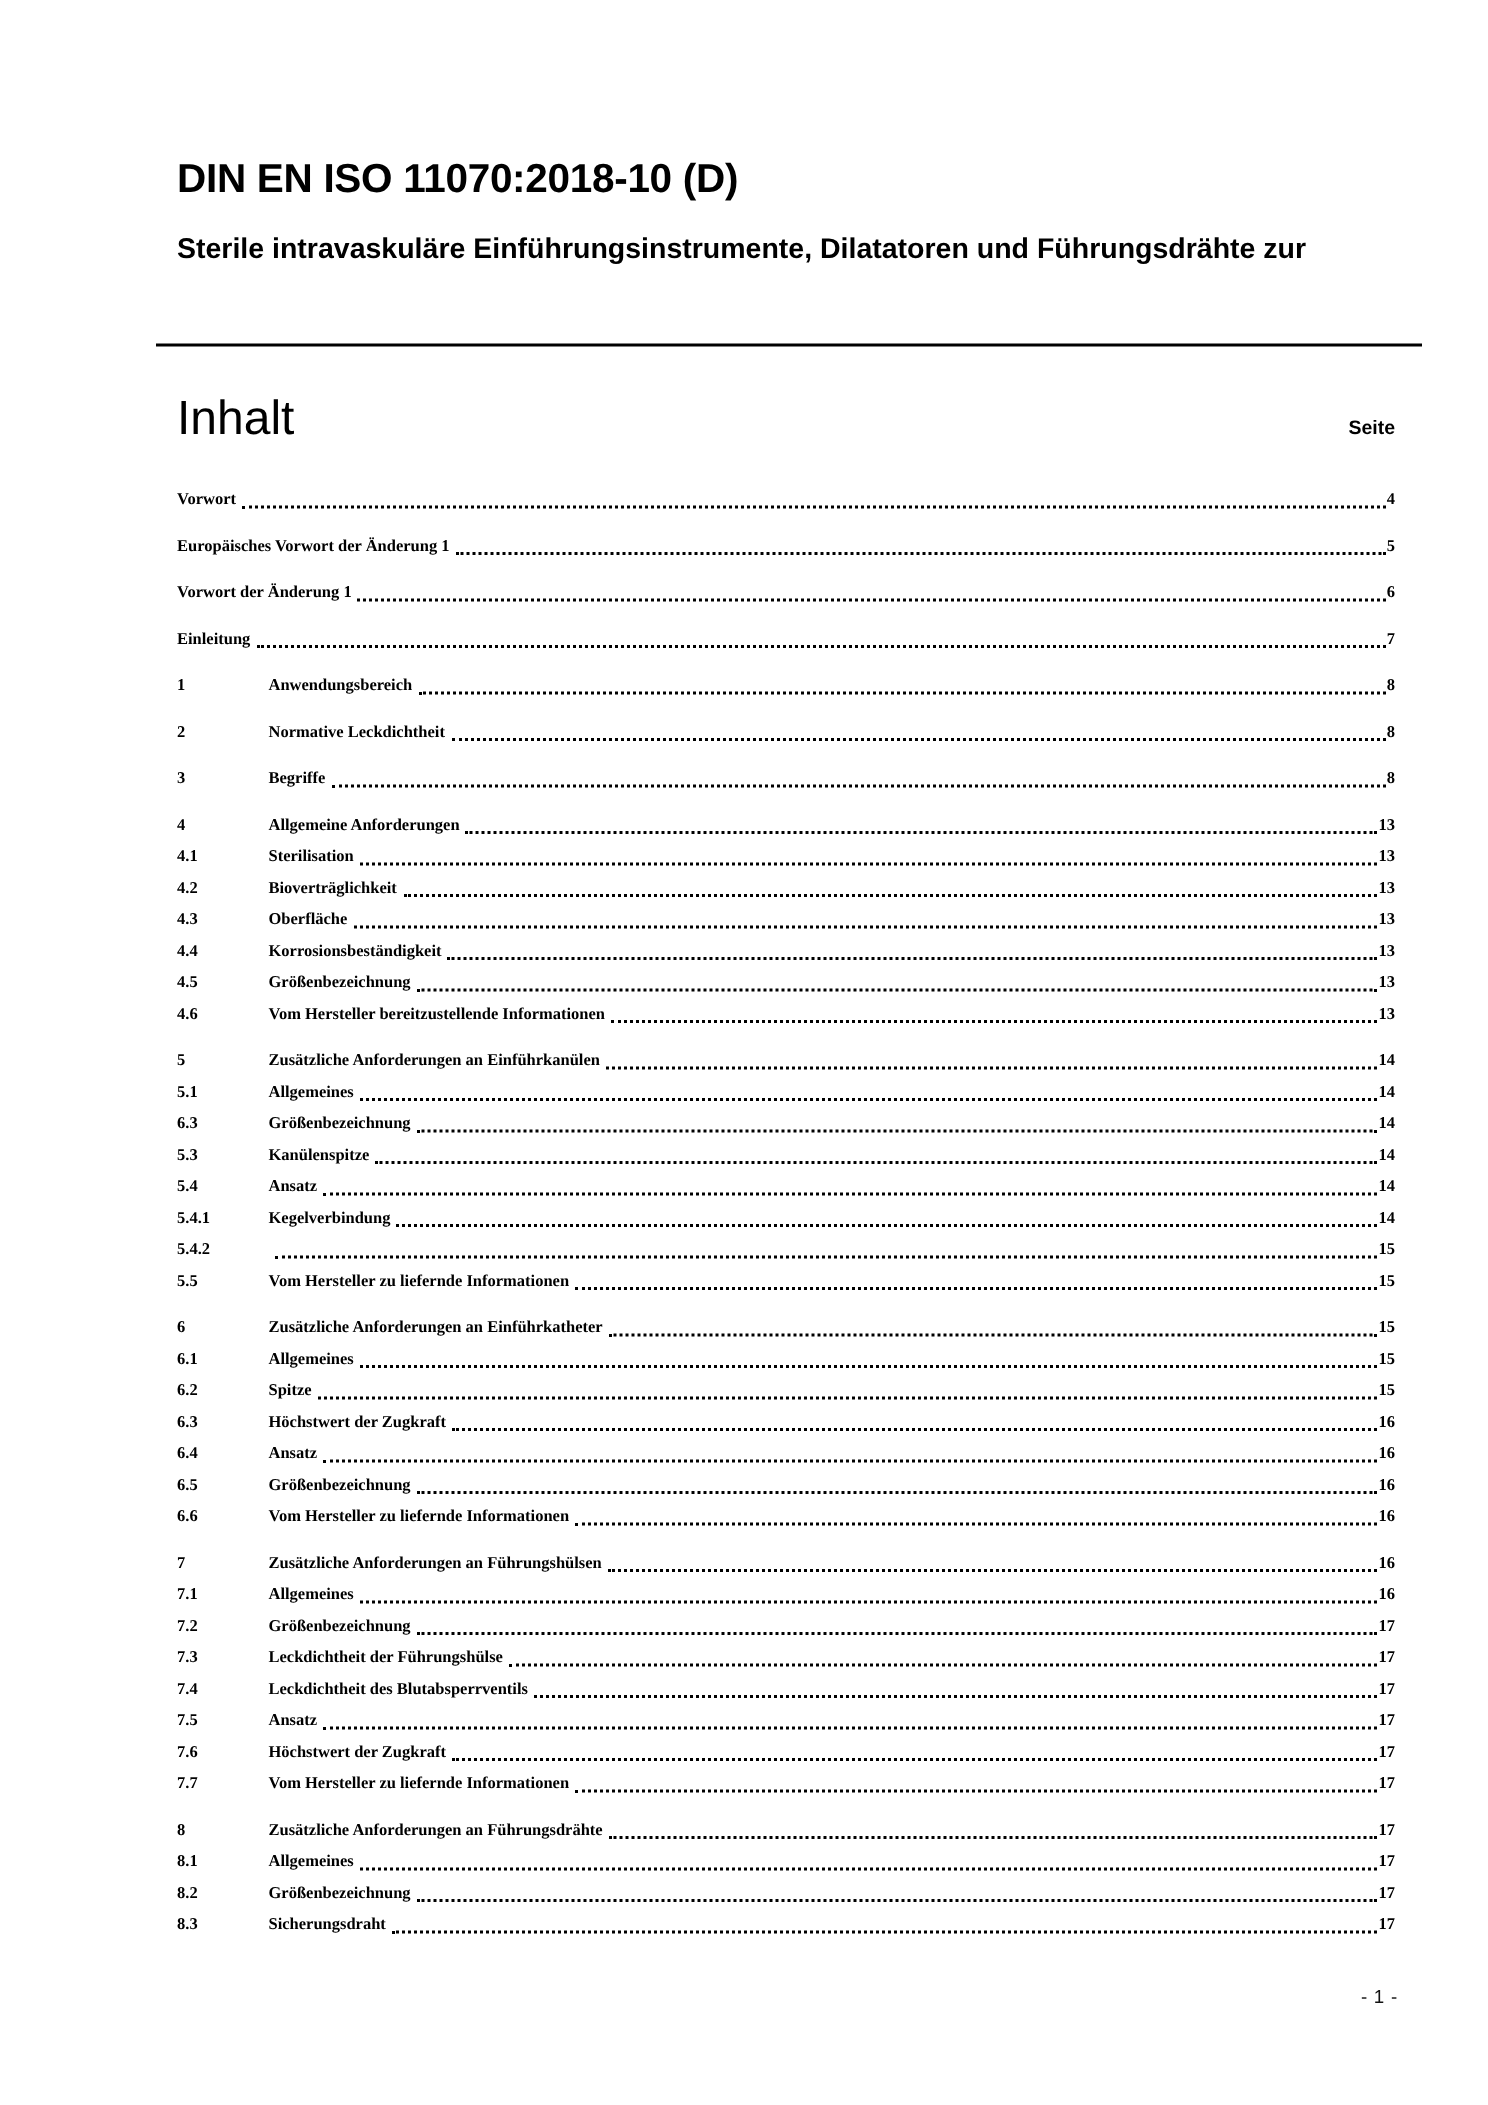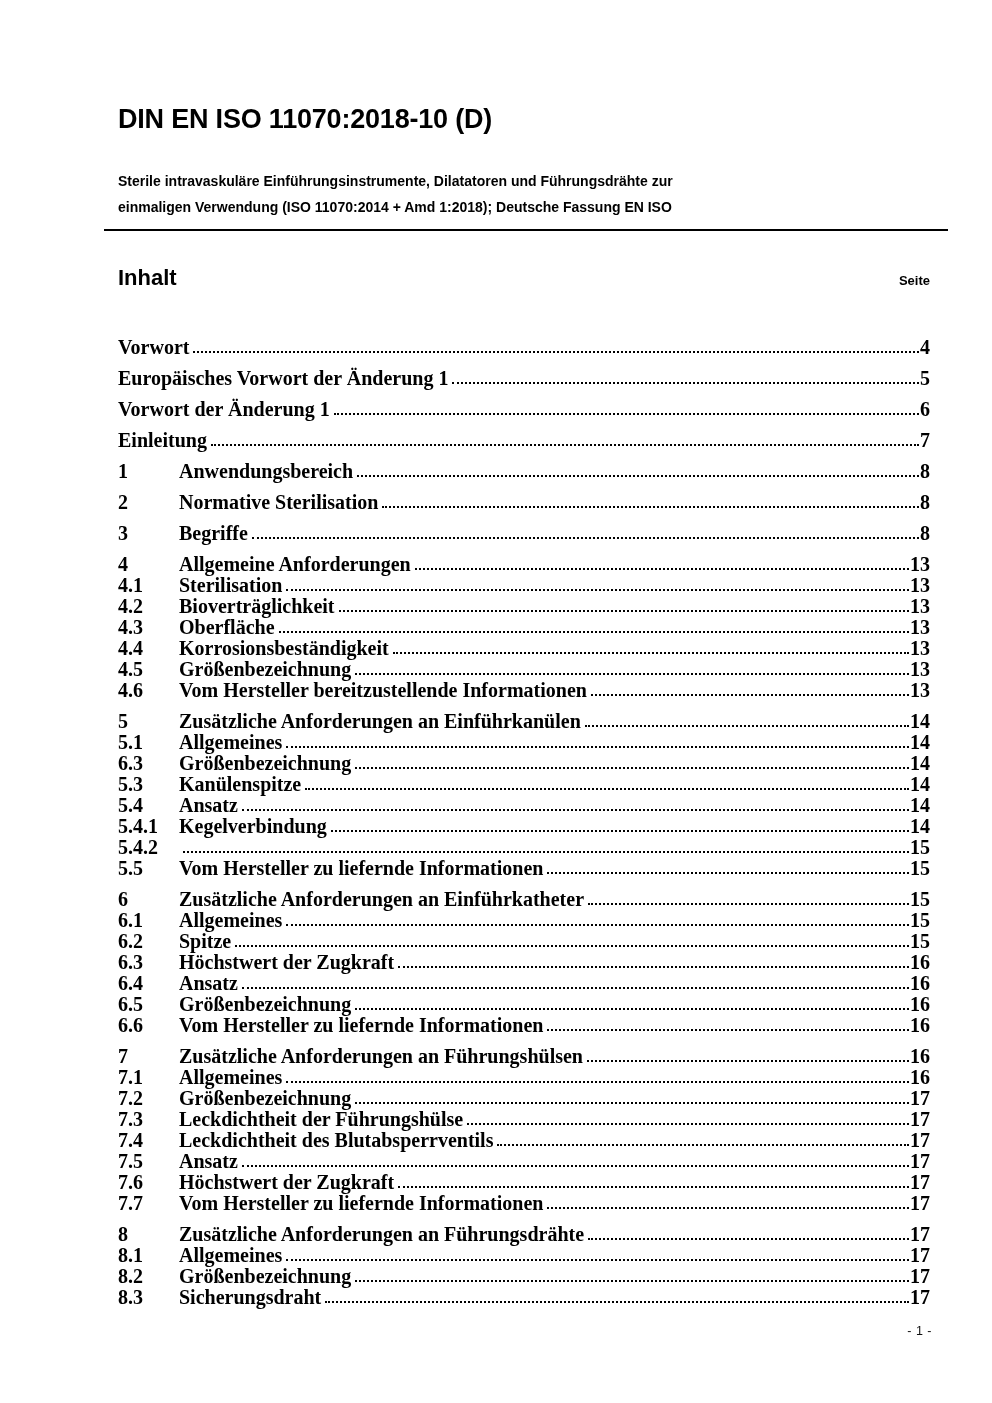--- a/index.html
+++ b/index.html
@@ -13,42 +13,42 @@
   }
   .page { position: absolute; inset: 0; background: #ffffff; }
 
   .doc-title {
     position: absolute; left: 118px; top: 87px;
     font-weight: bold; font-size: 27px; line-height: 28px;
     letter-spacing: -0.2px;
     font-family: "Liberation Sans", sans-serif;
   }
   .doc-subtitle {
-    position: absolute; left: 118px; top: 168px; width: 820px;
-    font-weight: bold; font-size: 14px; line-height: 26px;
+    position: absolute; left: 118px; top: 154px; width: 820px;
+    font-weight: bold; font-size: 19px; line-height: 26px;
     font-family: "Liberation Sans", sans-serif;
   }
   .doc-subtitle .line { display: block; white-space: nowrap; }
 
   .header-rule {
     position: absolute; left: 104px; top: 229px; width: 844px;
     border-top: 2px solid #000000; height: 0;
   }
 
   .toc-head {
     position: absolute; left: 118px; top: 263px; width: 812px;
     display: flex; justify-content: space-between; align-items: baseline;
   }
-  .toc-heading  { font-weight: bold; font-size: 22px; line-height: 30px; }
+  .toc-heading  { font-weight: normal; font-size: 32px; line-height: 30px; }
   .toc-seite    { font-weight: bold; font-size: 13px; }
 
   .toc {
-    position: absolute; left: 118px; top: 339px; width: 812px;
+    position: absolute; left: 118px; top: 325px; width: 812px;
     font-family: "Liberation Serif", serif;
-    font-weight: bold; font-size: 20px;
+    font-weight: bold; font-size: 11px;
   }
   .toc-row { display: flex; height: 16px; margin-bottom: 5px; white-space: nowrap; }
   .toc-row.group-end { margin-bottom: 15px; }
   .toc-num   { flex: 0 0 61px; line-height: 16px; }
   .toc-label { flex: 0 0 auto; line-height: 16px; }
   .toc-leader { flex: 1 1 auto; min-width: 12px; position: relative; }
   .toc-leader::after {
     content: ""; position: absolute; left: 4px; right: 1px; bottom: 2px;
     border-bottom: 2px dotted #000000;
   }
@@ -62,21 +62,20 @@
 </style>
 </head>
 <body>
 
 <div class="page">
 
   <h1 class="doc-title">DIN EN ISO 11070:2018-10 (D)</h1>
 
   <div class="doc-subtitle">
     <span class="line">Sterile intravaskuläre Einführungsinstrumente, Dilatatoren und Führungsdrähte zur</span>
-    <span class="line">einmaligen Verwendung (ISO 11070:2014 + Amd 1:2018); Deutsche Fassung EN ISO</span>
   </div>
 
   <div class="header-rule"></div>
 
   <div class="toc-head">
     <span class="toc-heading">Inhalt</span>
     <span class="toc-seite">Seite</span>
   </div>
 
   <div class="toc">
@@ -101,21 +100,21 @@
         <span class="toc-page">7</span>
       </div>
       <div class="toc-row group-end">
         <span class="toc-num">1</span>
         <span class="toc-label">Anwendungsbereich</span>
         <span class="toc-leader"></span>
         <span class="toc-page">8</span>
       </div>
       <div class="toc-row group-end">
         <span class="toc-num">2</span>
-        <span class="toc-label">Normative Sterilisation</span>
+        <span class="toc-label">Normative Leckdichtheit</span>
         <span class="toc-leader"></span>
         <span class="toc-page">8</span>
       </div>
       <div class="toc-row group-end">
         <span class="toc-num">3</span>
         <span class="toc-label">Begriffe</span>
         <span class="toc-leader"></span>
         <span class="toc-page">8</span>
       </div>
       <div class="toc-row">

